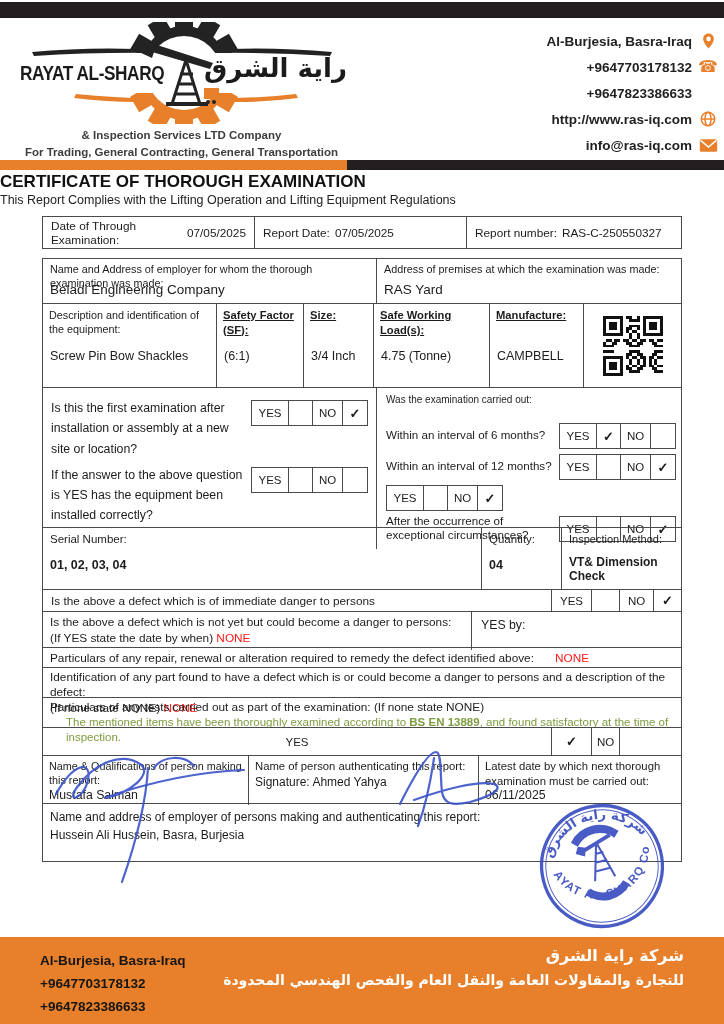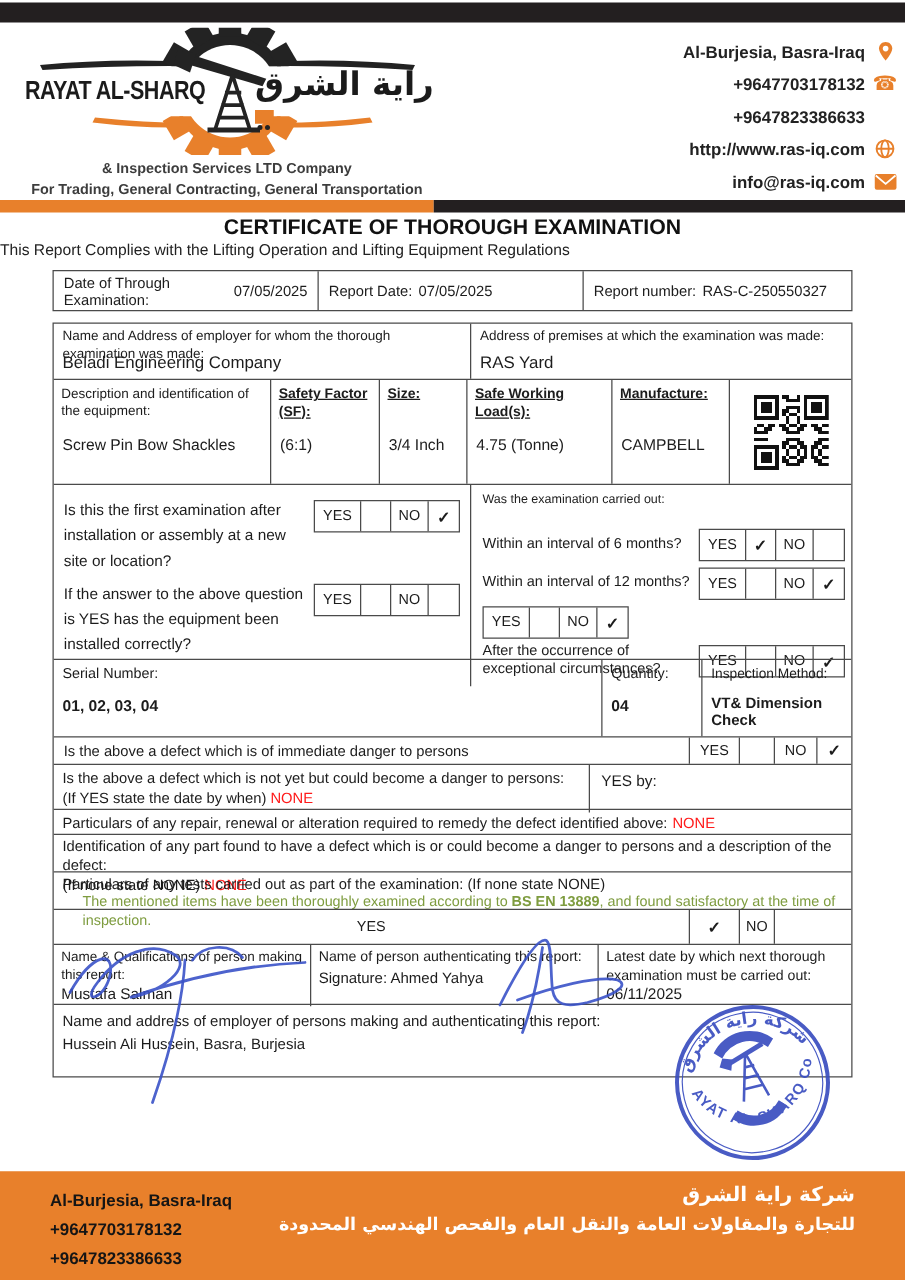--- a/index.html
+++ b/index.html
@@ -24,21 +24,21 @@
   .contact{position:absolute;right:6px;top:28px;width:240px}
   .c-row{display:flex;justify-content:flex-end;align-items:center;height:26px;gap:6px}
   .c-text{font-size:13.5px;font-weight:700;color:#222}
   .c-ico{width:20px;height:20px;display:flex;align-items:center;justify-content:center;flex:none}
   .glyph-ico{font-family:"DejaVu Sans",sans-serif;font-size:16px;color:var(--accent-orange,#E8802B);line-height:1}
 
   .divider{position:absolute;left:0;top:160px;width:100%;height:10px;display:flex}
   .div-orange{width:347px;background:var(--accent-orange,#E8802B)}
   .div-black{flex:1;background:var(--bar-black,#231F20)}
 
-  .doc-title{position:absolute;left:0;top:172px;width:100%;text-align:center;font-size:17px;font-weight:700;color:#111}
+  .doc-title{position:absolute;left:0;top:172px;width:100%;text-align:left;font-size:17px;font-weight:700;color:#111}
   .doc-subtitle{position:absolute;left:0;top:193px;width:100%;font-size:12.5px;color:#222}
 
   
   .meta{position:absolute;left:42px;top:216px;width:640px;height:33px;border:1px solid var(--border-gray,#4a4a4a);
         display:grid;grid-template-columns:211px 212px 1fr}
   .meta>div{display:flex;align-items:center;gap:5px;padding:0 8px;font-size:11.8px;border-left:1px solid var(--border-gray,#4a4a4a)}
   .meta>div:first-child{border-left:none}
 
   
   .main{position:absolute;left:42px;top:258px;width:640px;border:1px solid var(--border-gray,#4a4a4a)}
@@ -76,21 +76,21 @@
   .s-val{margin-top:11px;font-weight:700;font-size:12.5px}
   .s-val2{margin-top:9px;font-weight:700;font-size:12px}
 
   .r-danger{display:grid;grid-template-columns:1fr 40px 28px 34px 28px;height:22px}
   .d-text{display:flex;align-items:center;padding-left:8px;font-size:11.8px}
 
   .r-notyet{display:grid;grid-template-columns:428px 1fr;height:36px}
   .r-notyet .ltext{padding:3px 7px;font-size:11.8px;line-height:1.35}
   .r-notyet .yesby{padding:6px 9px;font-size:12.3px}
 
-  .r-repair{height:20px;display:flex;align-items:center;padding:0 7px;font-size:11.8px;gap:4px}
+  .r-repair{height:20px;display:flex;align-items:center;padding:0 7px;font-size:11.8px;gap:21px}
   .r-ident{height:30px;padding:2px 7px;font-size:11.8px;line-height:1.3}
   .r-tests{height:30px;padding:2px 7px;font-size:11.8px;line-height:1.3}
   .green-line{color:var(--note-green,#7E9C3F);padding-left:16px;font-size:11.5px}
   .green-line b{font-weight:700}
 
   .r-fit{display:grid;grid-template-columns:1fr 40px 28px 34px 28px;height:28px}
   .fit-text{display:flex;align-items:center;padding-left:8px;font-weight:700;font-size:13.2px}
 
   .r-sign{display:grid;grid-template-columns:205px 230px 1fr;height:48px}
   .r-sign>div{padding:3px 6px}

